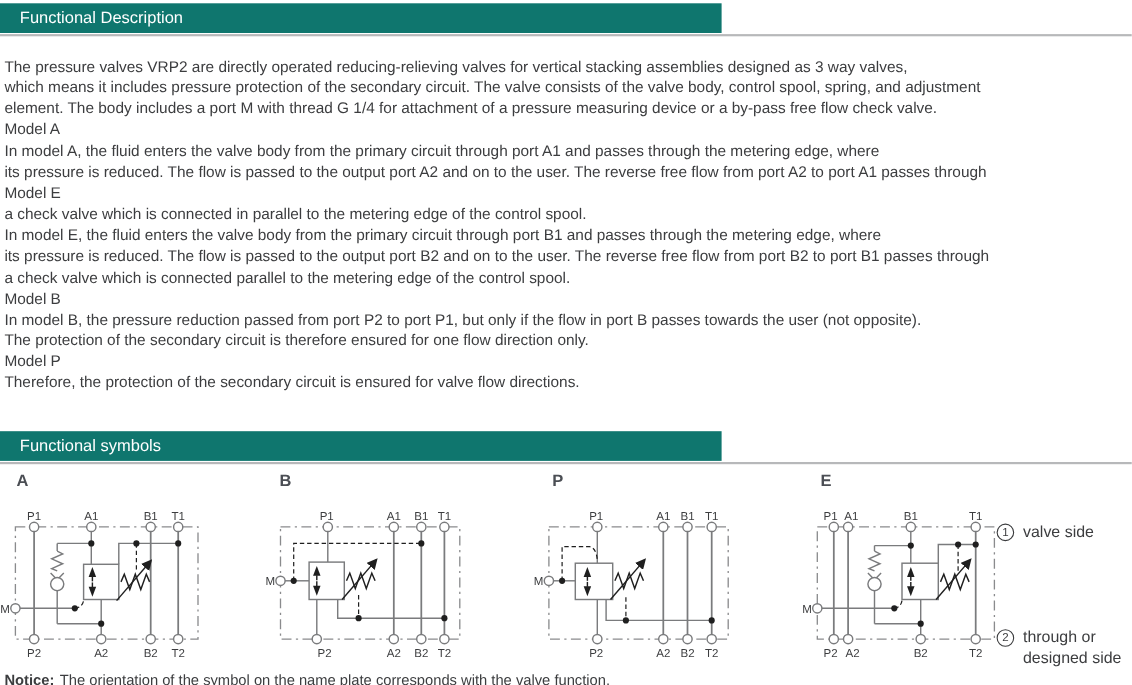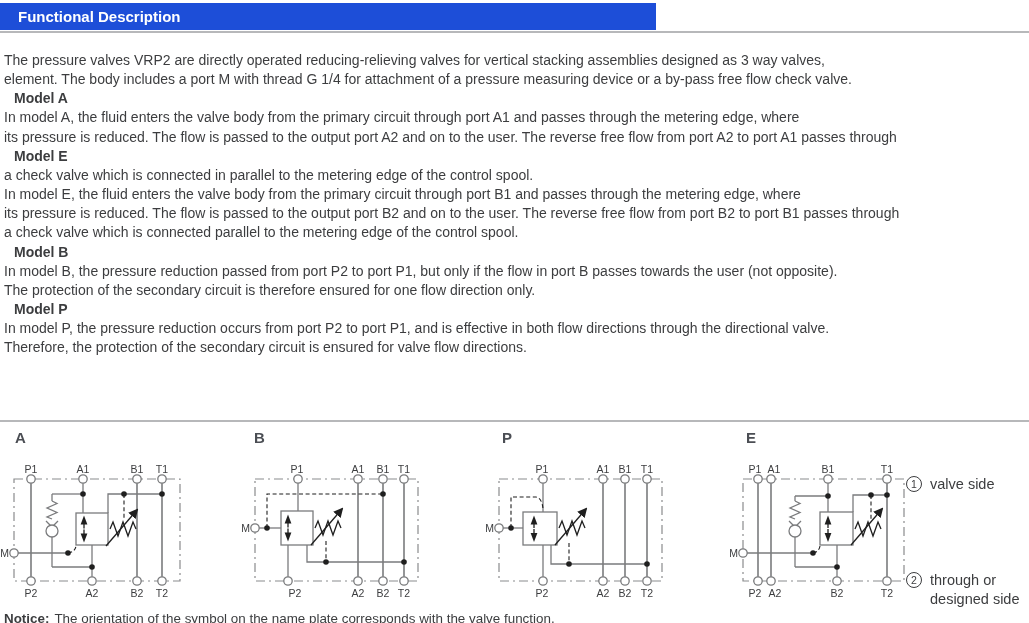--- a/index.html
+++ b/index.html
@@ -2,30 +2,30 @@
 <html><head>
 <meta charset="utf-8">
 <style>
   * { margin:0; padding:0; box-sizing:border-box; }
   html,body { background:#fff; }
   .page {
     position:relative; width:1029px; height:623px; overflow:hidden;
     background:#fff; font-family:"Liberation Sans", sans-serif;
   }
   .secbar {
-    position:absolute; left:0; width:656px; height:27px; background:#1d4ed8;
-    color:#ffffff; font-weight:bold; font-size:15px; line-height:27px;
+    position:absolute; left:0; width:656px; height:27px; background:#0f766e;
+    color:#ffffff; font-weight:normal; font-size:15px; line-height:27px;
     padding-left:18px;
   }
   .secrule { position:absolute; left:0; width:1029px; height:2px; background:#b7b8ba; }
   .desc {
     position:absolute; left:4px; top:51px; font-size:14px; line-height:19.15px;
     color:#3c3d3f; white-space:nowrap;
   }
-  .desc .b { font-weight:bold;margin-left:10px; }
+  .desc .b { font-weight:normal; }
   .dlabel {
     position:absolute; top:429px; font-weight:bold; font-size:15px; color:#4b4e54;
   }
   .diag { position:absolute; }
   
   .gl     { stroke:#7a7b7d; stroke-width:1.3; fill:none; }
   .gthick { stroke:#7a7b7d; stroke-width:1.6; fill:none; }
   .bord   { stroke:#8a8b8d; stroke-width:1.2; fill:none; stroke-dasharray:9 4 2 4; }
   .blk    { stroke:#1f1f1f; stroke-width:1.3; fill:none; }
   .dsh    { stroke:#1f1f1f; stroke-width:1.1; fill:none; stroke-dasharray:4 2.6; }
@@ -49,37 +49,40 @@
 
 <div class="page">
 
   <div class="secbar" style="top:3px">
     <span>Functional Description</span>
   </div>
   <div class="secrule" style="top:31px"></div>
 
   <div class="desc">
     <div class="ln">The pressure valves VRP2 are directly operated reducing-relieving valves for vertical stacking assemblies designed as 3 way valves,</div>
+    <div class="ln">which means it includes pressure protection of the secondary circuit. The valve consists of the valve body, control spool, spring, and adjustment</div>
     <div class="ln">element. The body includes a port M with thread G 1/4 for attachment of a pressure measuring device or a by-pass free flow check valve.</div>
     <div class="ln b">Model A</div>
     <div class="ln">In model A, the fluid enters the valve body from the primary circuit through port A1 and passes through the metering edge, where</div>
     <div class="ln">its pressure is reduced. The flow is passed to the output port A2 and on to the user. The reverse free flow from port A2 to port A1 passes through</div>
     <div class="ln b">Model E</div>
     <div class="ln">a check valve which is connected in parallel to the metering edge of the control spool.</div>
     <div class="ln">In model E, the fluid enters the valve body from the primary circuit through port B1 and passes through the metering edge, where</div>
     <div class="ln">its pressure is reduced. The flow is passed to the output port B2 and on to the user. The reverse free flow from port B2 to port B1 passes through</div>
     <div class="ln">a check valve which is connected parallel to the metering edge of the control spool.</div>
     <div class="ln b">Model B</div>
     <div class="ln">In model B, the pressure reduction passed from port P2 to port P1, but only if the flow in port B passes towards the user (not opposite).</div>
     <div class="ln">The protection of the secondary circuit is therefore ensured for one flow direction only.</div>
     <div class="ln b">Model P</div>
-    <div class="ln">In model P, the pressure reduction occurs from port P2 to port P1, and is effective in both flow directions through the directional valve.</div>
     <div class="ln">Therefore, the protection of the secondary circuit is ensured for valve flow directions.</div>
   </div>
 
+  <div class="secbar" style="top:392px">
+    <span>Functional symbols</span>
+  </div>
   <div class="secrule" style="top:420px"></div>
 
   <div class="dlabel" style="left:15px">A</div>
   <div class="dlabel" style="left:254px">B</div>
   <div class="dlabel" style="left:502px">P</div>
   <div class="dlabel" style="left:746px">E</div>
 
   <svg class="diag" style="left:0;top:458px" width="220" height="162" viewBox="0 458 220 162">
     <defs>
       <marker id="ar-a" viewBox="0 0 10 10" refX="8" refY="5" markerWidth="7.5" markerHeight="7.5" orient="auto">

